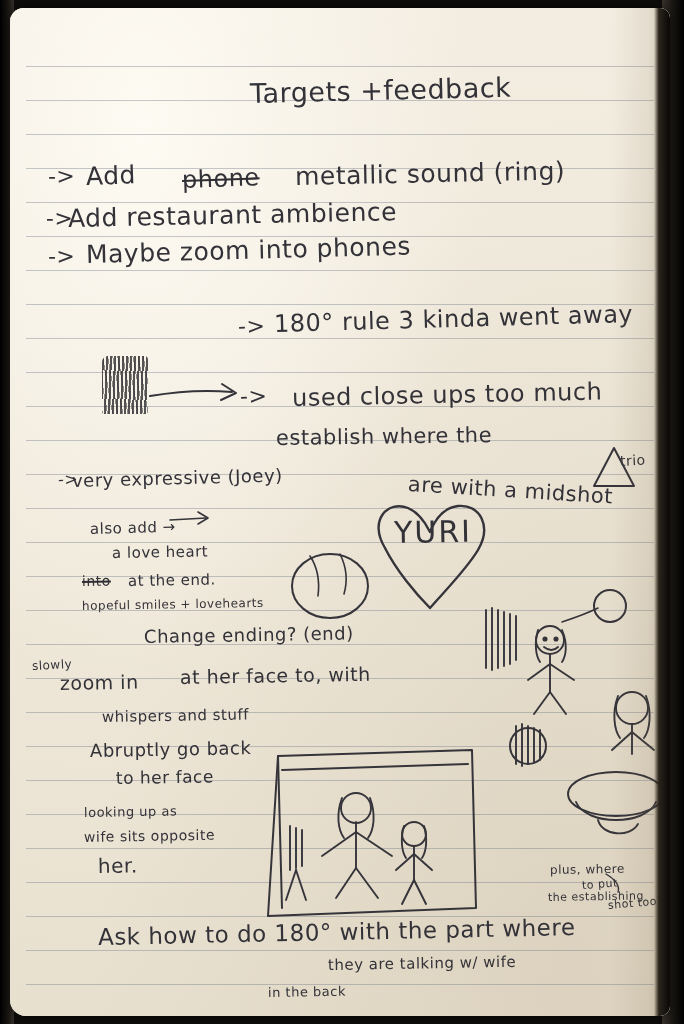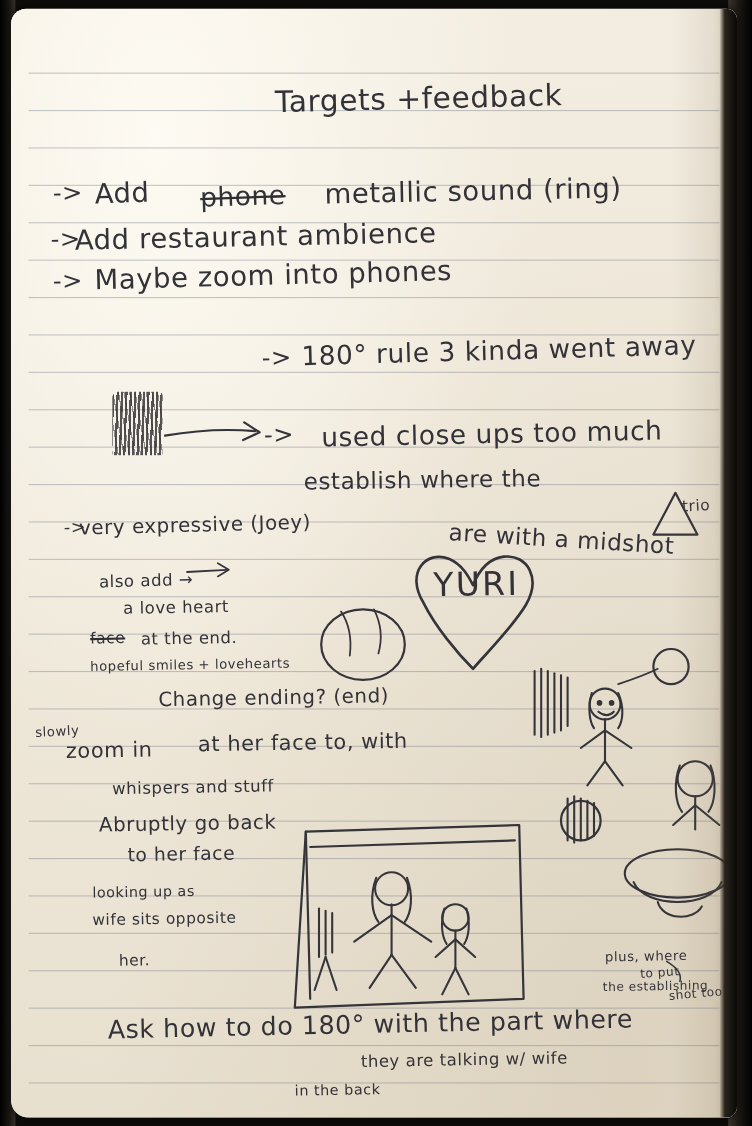--- a/index.html
+++ b/index.html
@@ -195,21 +195,21 @@
 
     <div class="ink hw big" style="left:398px; top:466px; transform: rotate(3.5deg); font-size:21px;">are with a midshot</div>
 
     <div class="ink hw med" style="left:48px; top:464px; transform: rotate(-2deg); font-size:16px;">-&gt;</div>
     <div class="ink hw med" style="left:62px; top:464px; transform: rotate(-1.5deg); font-size:18px;">very expressive (Joey)</div>
 
     <div class="ink hw small" style="left:80px; top:514px; transform: rotate(-1.5deg); font-size:15px;">also add →</div>
 
     <div class="ink hw small" style="left:102px; top:538px; transform: rotate(-1deg); font-size:15px;">a love heart</div>
 
-    <div class="ink hw small strike" style="left:72px; top:566px; transform: rotate(-1deg); font-size:14px;">face</div>
+    <div class="ink hw small strike" style="left:72px; top:566px; transform: rotate(-1deg); font-size:14px;">into</div>
     <div class="ink hw small" style="left:118px; top:566px; transform: rotate(-1deg); font-size:15px;">at the end.</div>
 
     <div class="ink hw tiny" style="left:72px; top:592px; transform: rotate(-1deg); font-size:12px;">hopeful smiles + lovehearts</div>
 
     <div class="ink hw med" style="left:134px; top:620px; transform: rotate(-1deg); font-size:18px;">Change ending?  (end)</div>
 
     <div class="ink hw tiny" style="left:22px; top:652px; transform: rotate(-3deg); font-size:12px;">slowly</div>
 
     <div class="ink hw med" style="left:50px; top:666px; transform: rotate(-1deg); font-size:19px;">zoom in</div>
 
@@ -218,21 +218,21 @@
     <div class="ink hw small" style="left:92px; top:702px; transform: rotate(-1deg); font-size:15px;">whispers and stuff</div>
 
     <div class="ink hw med" style="left:80px; top:734px; transform: rotate(-1deg); font-size:18px;">Abruptly go back</div>
 
     <div class="ink hw med" style="left:106px; top:762px; transform: rotate(-1deg); font-size:17px;">to her face</div>
 
     <div class="ink hw small" style="left:74px; top:798px; transform: rotate(-1deg); font-size:13px;">looking up as</div>
 
     <div class="ink hw small" style="left:74px; top:822px; transform: rotate(-1deg); font-size:14px;">wife sits opposite</div>
 
-    <div class="ink hw small" style="left:98px; top:848px; transform: rotate(-1deg); font-size:14px;margin-top:11px;">her.</div>
+    <div class="ink hw small" style="left:88px; top:848px; transform: rotate(-1deg); font-size:20px;">her.</div>
 
     <div class="ink hw tiny" style="left:540px; top:856px; transform: rotate(-1deg); font-size:12px;">plus, where</div>
     <div class="ink hw tiny" style="left:572px; top:872px; transform: rotate(-4deg); font-size:11px;">to put</div>
     <div class="ink hw tiny" style="left:538px; top:884px; transform: rotate(-1deg); font-size:11px;">the establishing</div>
     <div class="ink hw tiny" style="left:598px; top:892px; transform: rotate(-5deg); font-size:11px;">shot too?</div>
 
     <div class="ink hw big" style="left:88px; top:918px; transform: rotate(-1.2deg); font-size:23px;">Ask how to do 180° with the part where</div>
 
     <div class="ink hw small" style="left:318px; top:950px; transform: rotate(-1deg); font-size:15px;">they are talking w/ wife</div>
 

